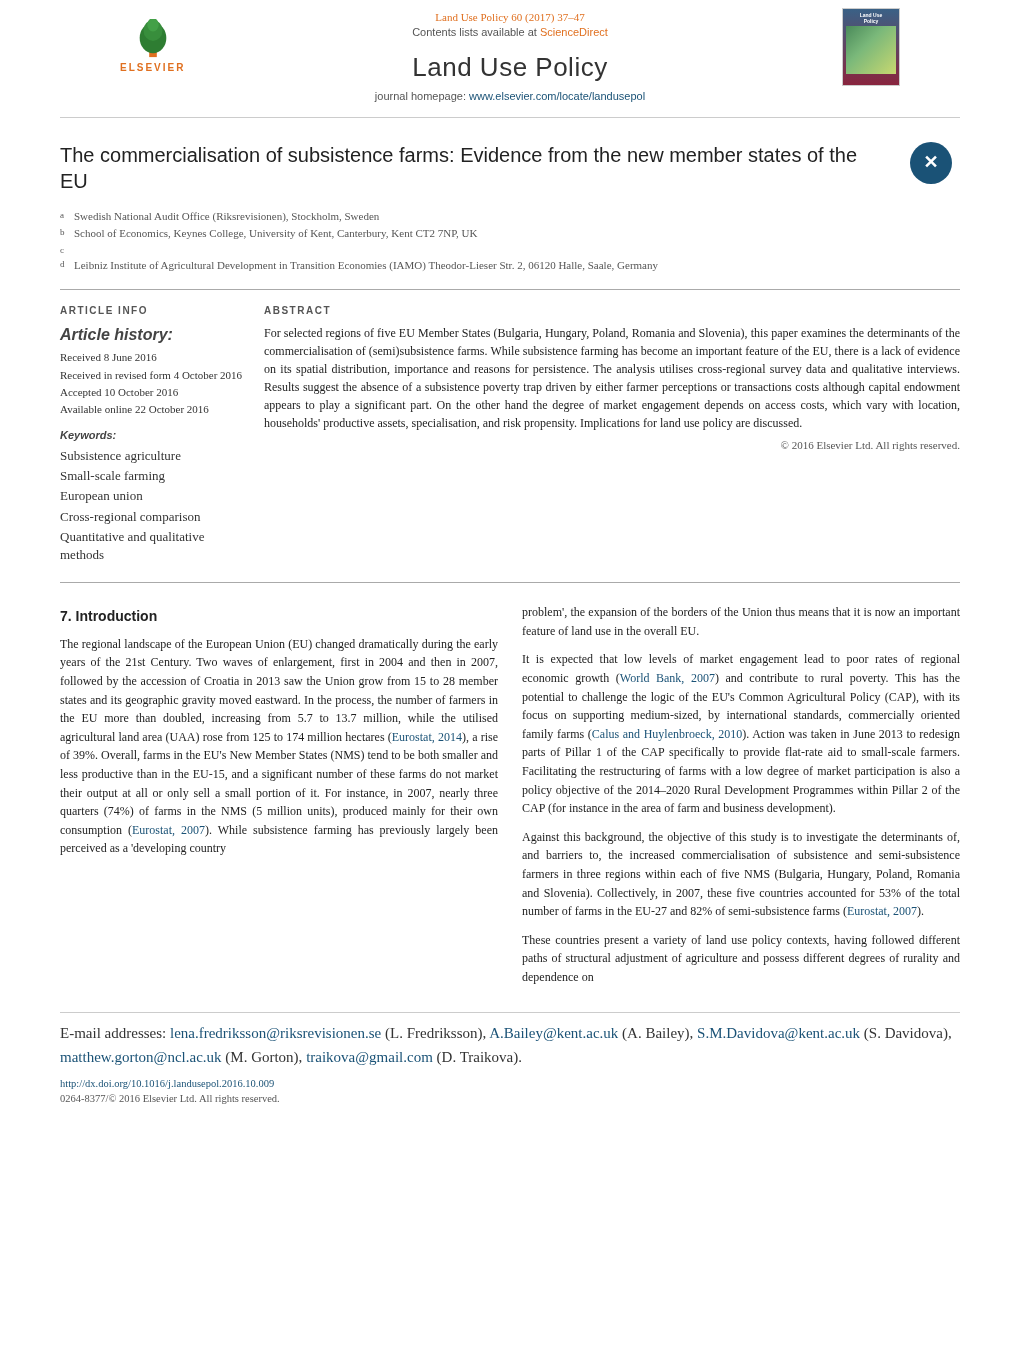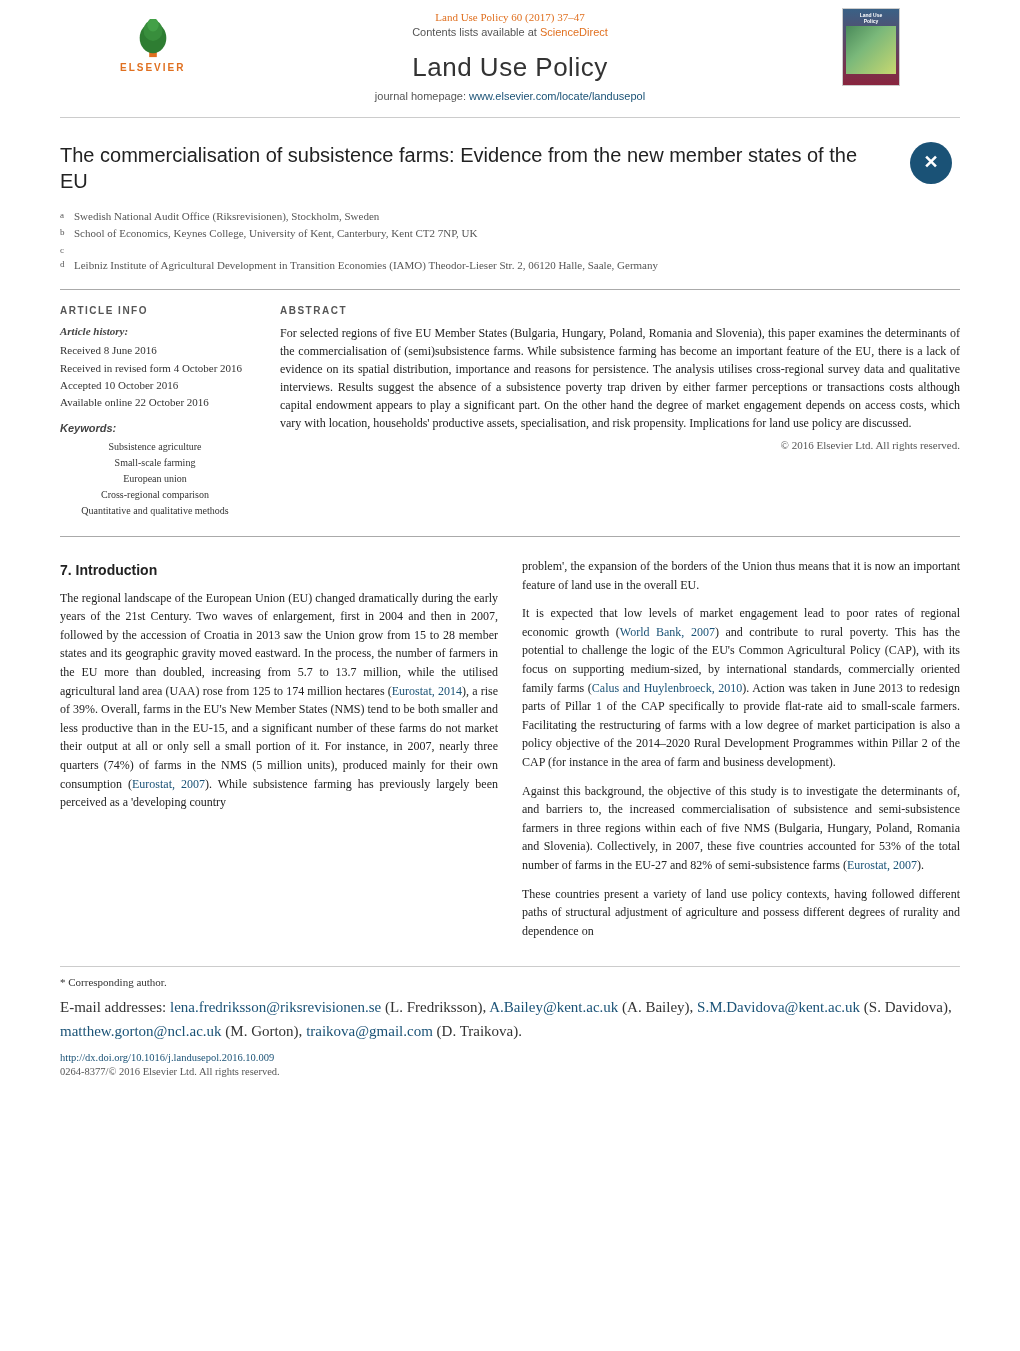--- a/index.html
+++ b/index.html
@@ -177,66 +177,65 @@
       min-width: 10px;
     }
     hr.article-divider {
       border: none;
       border-top: 1px solid #aaa;
       margin: 14px 0;
     }
     
     .article-info-row {
       display: flex;
-      gap: 30px;
+      gap: 14px;
       margin-bottom: 16px;
     }
     .article-info-left {
       width: 190px;
       flex-shrink: 0;
     }
     .article-info-right {
       flex: 1;
     }
     .section-label {
       font-family: Arial, sans-serif;
       font-size: 10px;
       letter-spacing: 1.5px;
       text-transform: uppercase;
       font-weight: bold;
       color: #555;
       margin-bottom: 6px;
     }
     .article-history-label {
       font-style: italic;
-      font-size: 11px;
+      font-size: 16px;
       font-weight: bold;
       color: #444;
       margin-bottom: 4px;
-      font-family: Liberation Serif, serif;
+      font-family: Liberation Sans, sans-serif;
     }
     .history-item {
       font-size: 11px;
       color: #333;
       margin-bottom: 2px;
     }
     .keywords-label {
       font-style: italic;
       font-size: 11px;
       font-weight: bold;
       color: #444;
       margin-top: 10px;
       margin-bottom: 4px;
       font-family: Arial, sans-serif;
     }
     .keyword-item {
-      font-size: 10px;
+      font-size: 13px;
       color: #333;
       margin-bottom: 2px;
-      text-align: center;
     }
     .abstract-text {
       font-size: 12px;
       color: #222;
       line-height: 1.5;
       text-align: justify;
     }
     .copyright-line {
       font-size: 11px;
       color: #555;
@@ -421,21 +420,20 @@
             Against this background, the objective of this study is to investigate the determinants of, and barriers to, the increased commercialisation of subsistence and semi-subsistence farmers in three regions within each of five NMS (Bulgaria, Hungary, Poland, Romania and Slovenia). Collectively, in 2007, these five countries accounted for 53% of the total number of farms in the EU-27 and 82% of semi-subsistence farms (<span class="inline-link">Eurostat, 2007</span>).
           </div>
           <div class="body-para">
             These countries present a variety of land use policy contexts, having followed different paths of structural adjustment of agriculture and possess different degrees of rurality and dependence on
           </div>
         </div>
       </div>
     </div>
 
     <div class="footnote-section">
-      <div class="footnote-star">* Corresponding author.</div>
       <div class="footnote-emails">
         <span>E-mail addresses:</span>
         <span class="inline-link">lena.fredriksson@riksrevisionen.se</span> (L. Fredriksson),
         <span class="inline-link">A.Bailey@kent.ac.uk</span> (A. Bailey),
         <span class="inline-link">S.M.Davidova@kent.ac.uk</span> (S. Davidova),
         <span class="inline-link">matthew.gorton@ncl.ac.uk</span> (M. Gorton),
         <span class="inline-link">traikova@gmail.com</span> (D. Traikova).
       </div>
       <div class="footer-doi">
         <span>http://dx.doi.org/10.1016/j.landusepol.2016.10.009</span>

